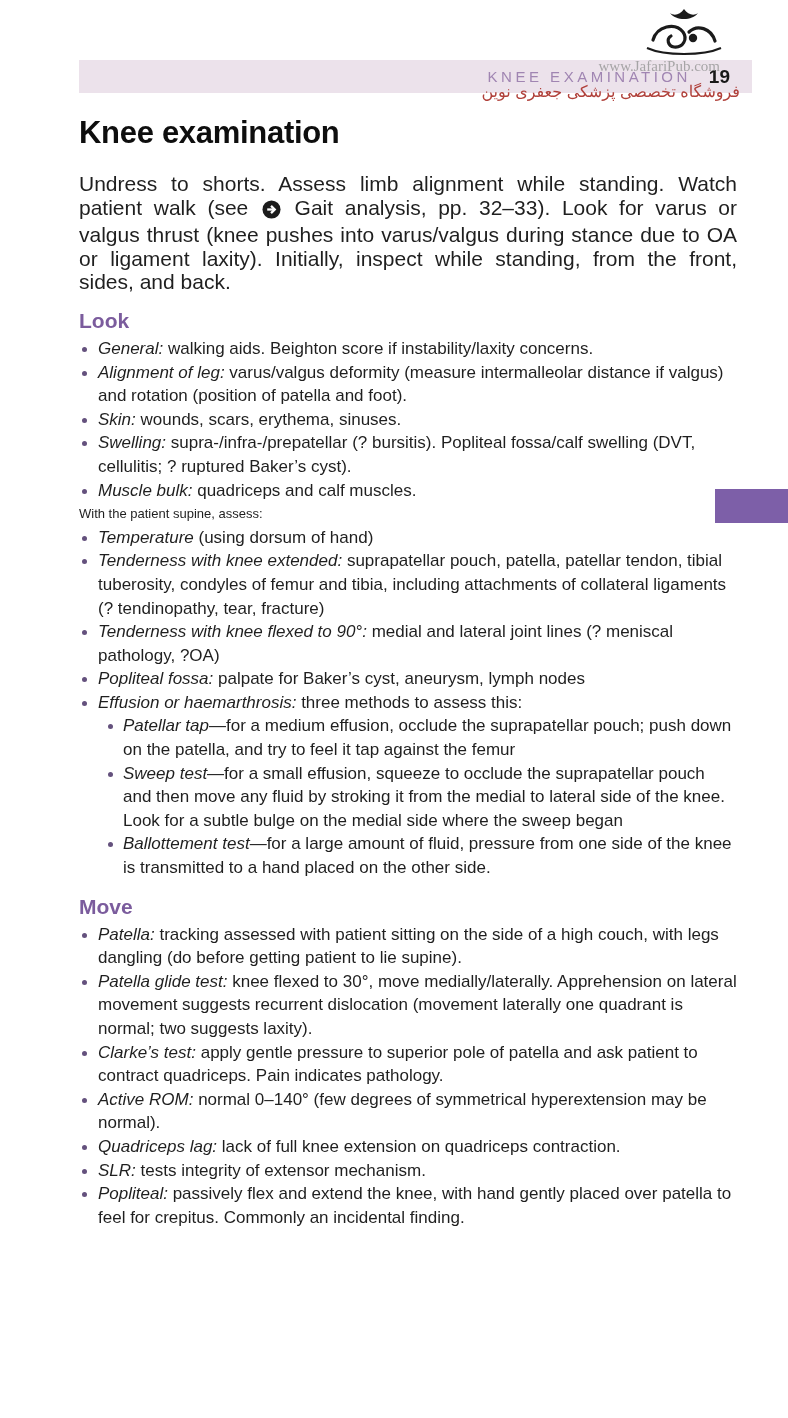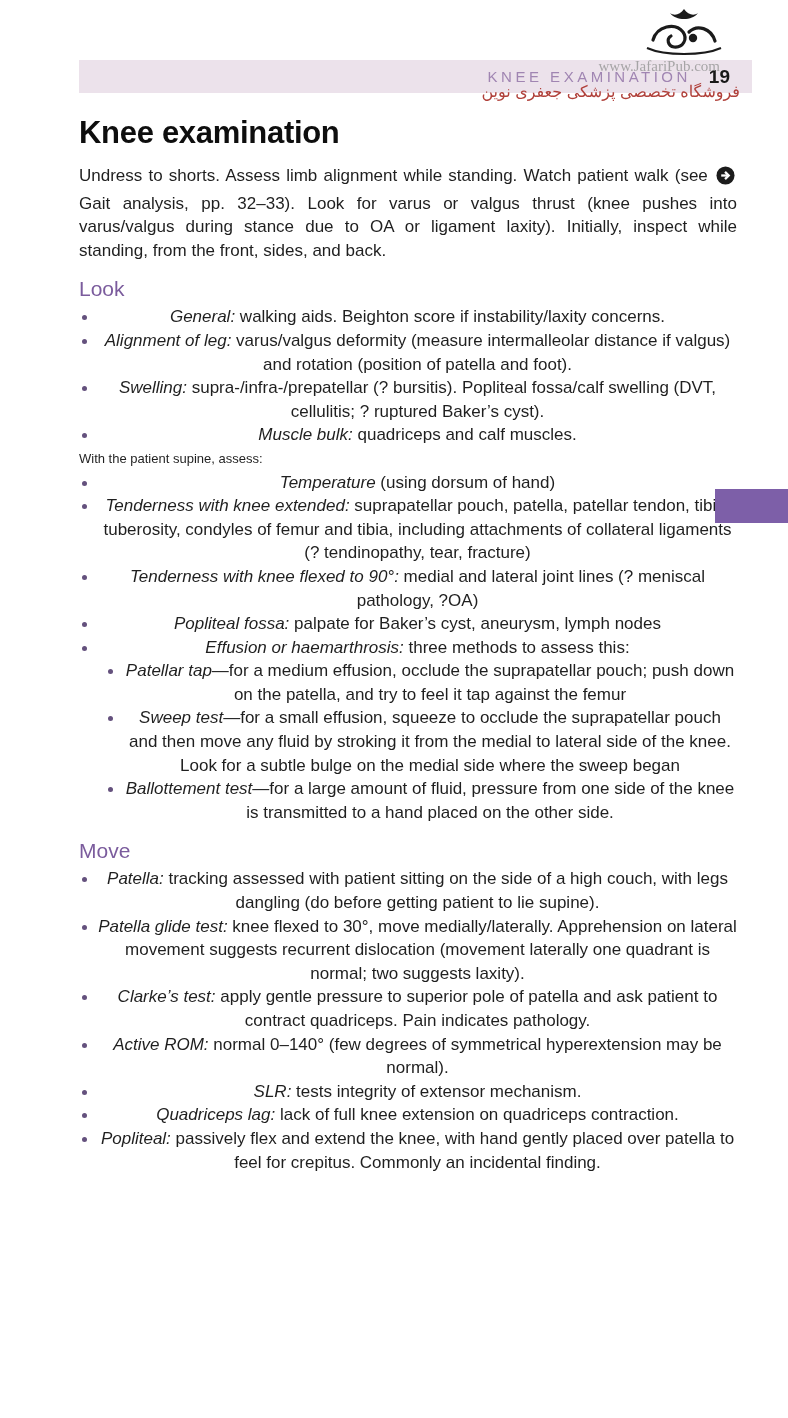--- a/index.html
+++ b/index.html
@@ -27,31 +27,31 @@
 
   
   .watermark { position:absolute; right:40px; top:8px; width:180px; text-align:right; pointer-events:none; }
   .watermark .site { position:absolute; top:50px; right:28px; color:var(--watermark_gray,#9a9a9a); font-size:15px; white-space:nowrap; opacity:.85;font-family:Liberation Serif, serif; }
   .watermark .fa { position:absolute; top:74px; right:8px; color:var(--watermark_red,#b0403a); font-size:16px; direction:rtl; white-space:nowrap; }
   .watermark svg { position:absolute; top:0; right:25px; }
 
   h1.title { margin-top:22px; font-size:31px; font-weight:700; color:#0e0e0e; letter-spacing:-.3px; }
 
   p.intro {
-    margin-top:13px; font-size:17px; line-height:23.6px; text-align:justify;
+    margin-top:21px; font-size:21px; line-height:23.6px; text-align:justify;
   }
   .xref-icon { display:inline-block; vertical-align:-4px; margin:0 2px; }
 
   h2.sec {
     margin-top:15px; margin-bottom:4px;
-    font-size:21px; font-weight:400; color:var(--accent, #7b5c9d);
+    font-size:21px; font-weight:700; color:var(--accent, #7b5c9d);
   }
   p.sec-intro { font-size:13px; line-height:23.6px; }
 
-  ul { list-style:none;text-align:center; }
+  ul { list-style:none; }
   li.b { display:flex; font-size:17px; line-height:23.6px; }
   .dot {
     flex:none; width:5px; height:5px; border-radius:50%;
     background:var(--bullet, #64517d); margin:10px 11px 0 3px;
   }
   li.b .txt { flex:1; }
   em.term { font-style:italic; }
   ul.sub { margin-left:27px; }
   ul.sub .dot { width:5px; height:5px; margin:10px 10px 0 2px; }
 
@@ -83,20 +83,24 @@
 
   <h2 class="sec">Look</h2>
   <ul>
     <li class="b">
         <span class="dot"></span>
         <span class="txt"><em class="term">General:</em><span> walking aids. Beighton score if instability/laxity concerns.</span></span>
       </li>
     <li class="b">
         <span class="dot"></span>
         <span class="txt"><em class="term">Alignment of leg:</em><span> varus/valgus deformity (measure intermalleolar distance if valgus) and rotation (position of patella and foot).</span></span>
+      </li>
+    <li class="b">
+        <span class="dot"></span>
+        <span class="txt"><em class="term">Skin:</em><span> wounds, scars, erythema, sinuses.</span></span>
       </li>
     <li class="b">
         <span class="dot"></span>
         <span class="txt"><em class="term">Swelling:</em><span> supra-/infra-/prepatellar (? bursitis). Popliteal fossa/calf swelling (DVT, cellulitis; ? ruptured Baker’s cyst).</span></span>
       </li>
     <li class="b">
         <span class="dot"></span>
         <span class="txt"><em class="term">Muscle bulk:</em><span> quadriceps and calf muscles.</span></span>
       </li>
   </ul>
@@ -152,25 +156,25 @@
     <li class="b">
         <span class="dot"></span>
         <span class="txt"><em class="term">Clarke’s test:</em><span> apply gentle pressure to superior pole of patella and ask patient to contract quadriceps. Pain indicates pathology.</span></span>
       </li>
     <li class="b">
         <span class="dot"></span>
         <span class="txt"><em class="term">Active ROM:</em><span> normal 0–140° (few degrees of symmetrical hyperextension may be normal).</span></span>
       </li>
     <li class="b">
         <span class="dot"></span>
-        <span class="txt"><em class="term">SLR:</em><span> tests integrity of extensor mechanism.</span></span>
+        <span class="txt"><em class="term">Quadriceps lag:</em><span> lack of full knee extension on quadriceps contraction.</span></span>
       </li>
     <li class="b">
         <span class="dot"></span>
-        <span class="txt"><em class="term">Quadriceps lag:</em><span> lack of full knee extension on quadriceps contraction.</span></span>
+        <span class="txt"><em class="term">SLR:</em><span> tests integrity of extensor mechanism.</span></span>
       </li>
     <li class="b">
         <span class="dot"></span>
         <span class="txt"><em class="term">Popliteal:</em><span> passively flex and extend the knee, with hand gently placed over patella to feel for crepitus. Commonly an incidental finding.</span></span>
       </li>
   </ul>
 </div>
 
 <div class="watermark">
   <svg width="78" height="52" viewBox="0 0 78 52">

